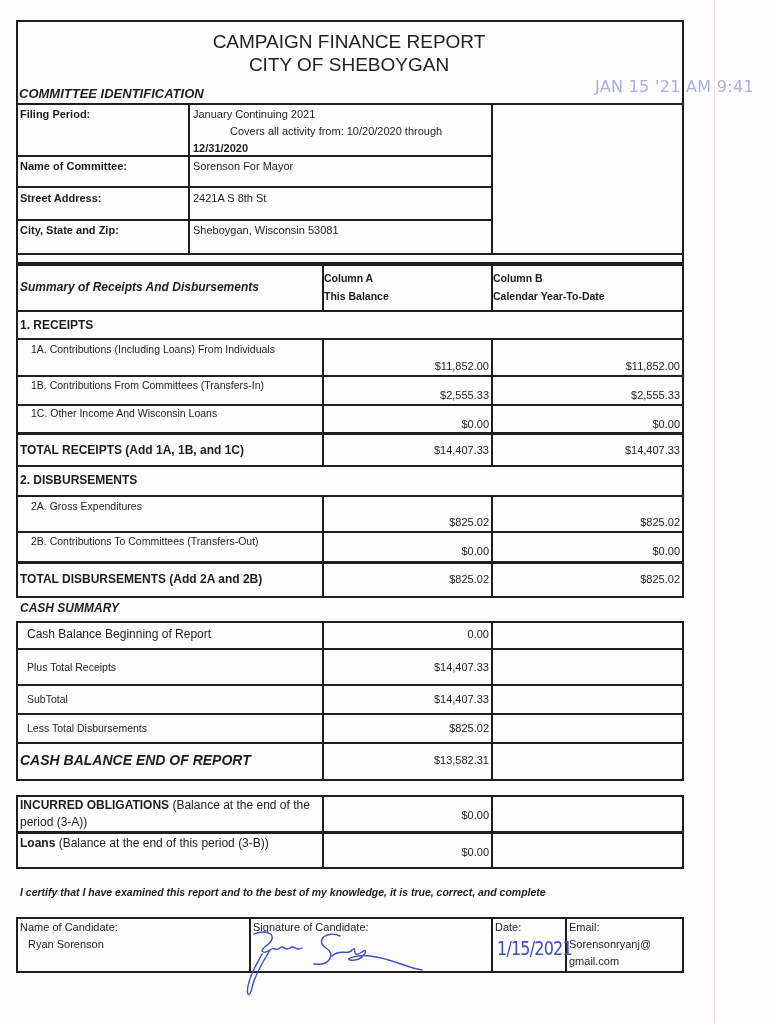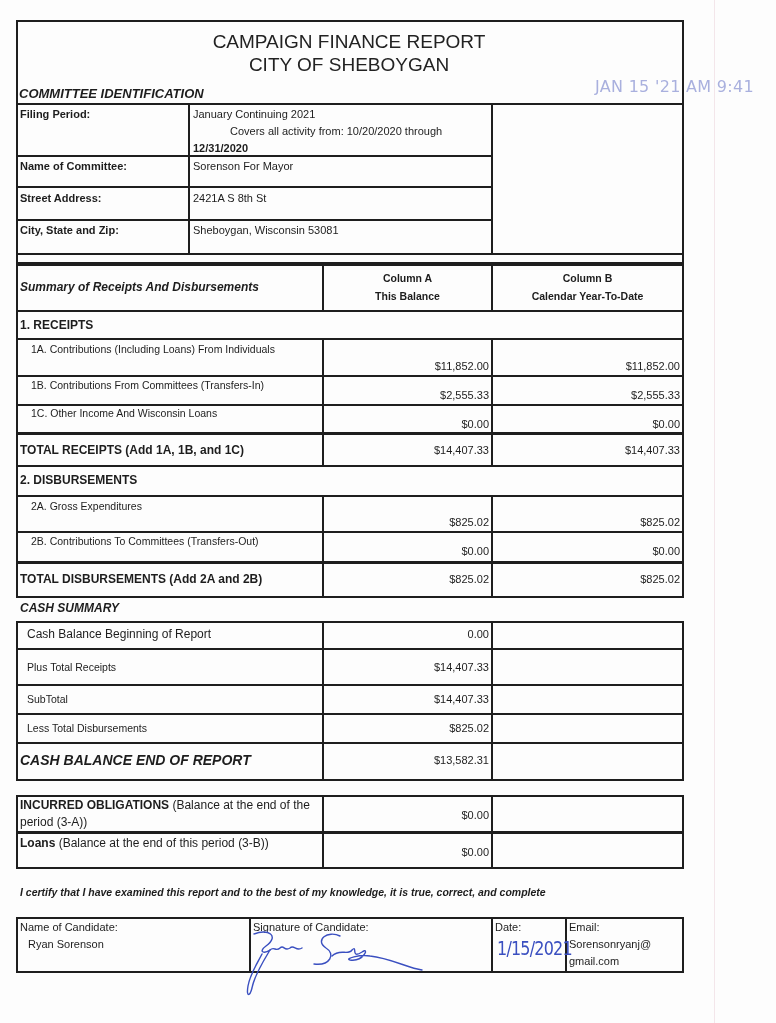--- a/index.html
+++ b/index.html
@@ -5,21 +5,21 @@
   html, body { margin:0; padding:0; }
   body { width:776px; height:1023px; background:#fdfdfd; position:relative; overflow:hidden;
          font-family:"Liberation Sans", sans-serif; color:#1d1d1d; }
   .bx { position:absolute; box-sizing:border-box; border:2px solid #1e1e1e; }
   .hl { position:absolute; height:2px; background:#1e1e1e; }
   .vl { position:absolute; width:2px; background:#1e1e1e; }
   .t { position:absolute; white-space:nowrap; font-size:11px; line-height:14px; }
   .b { font-weight:bold; }
   .i { font-style:italic; }
   .r { text-align:right; }
-  .c { text-align:center; }
+  .c { text-align:left; }
   .title { font-size:19px; line-height:24px; color:#222; left:16px; width:666px; text-align:center; }
   .stamp { color:#a9b0de; font-size:16px; font-family:"DejaVu Sans", sans-serif; letter-spacing:0.3px; }
   .faint { position:absolute; width:1px; background:#f3e6ea; }
   svg.sig { position:absolute; }
 </style>
 </head>
 <body>
 
 <div class="faint" style="left:714px; top:0; height:1023px;"></div>
 

